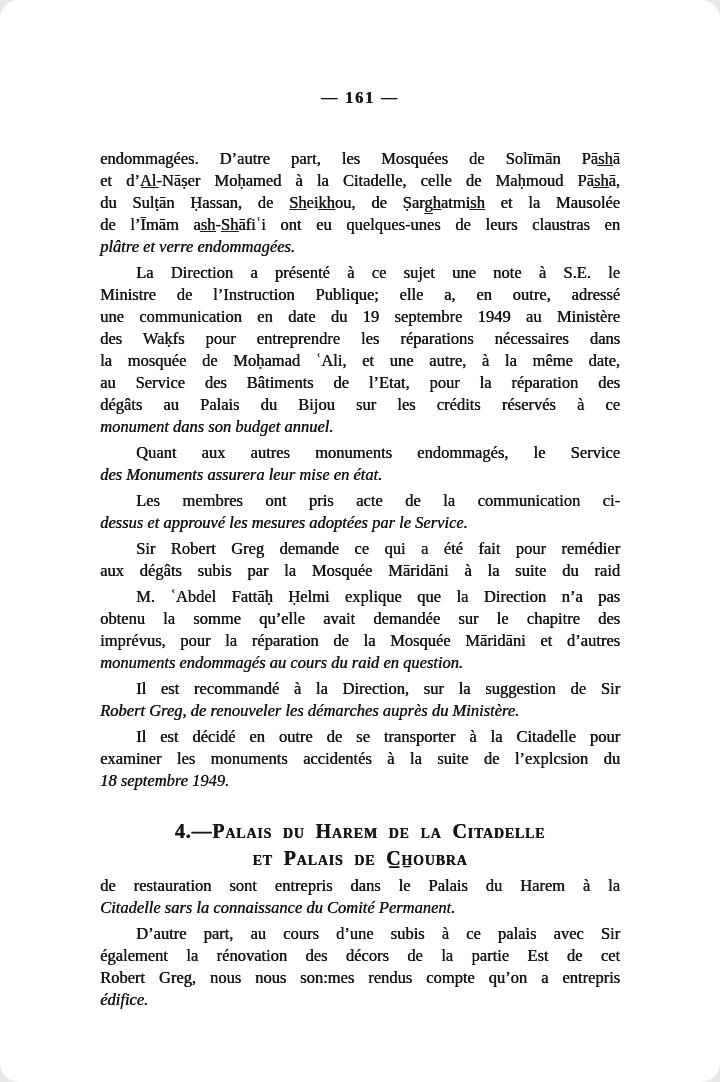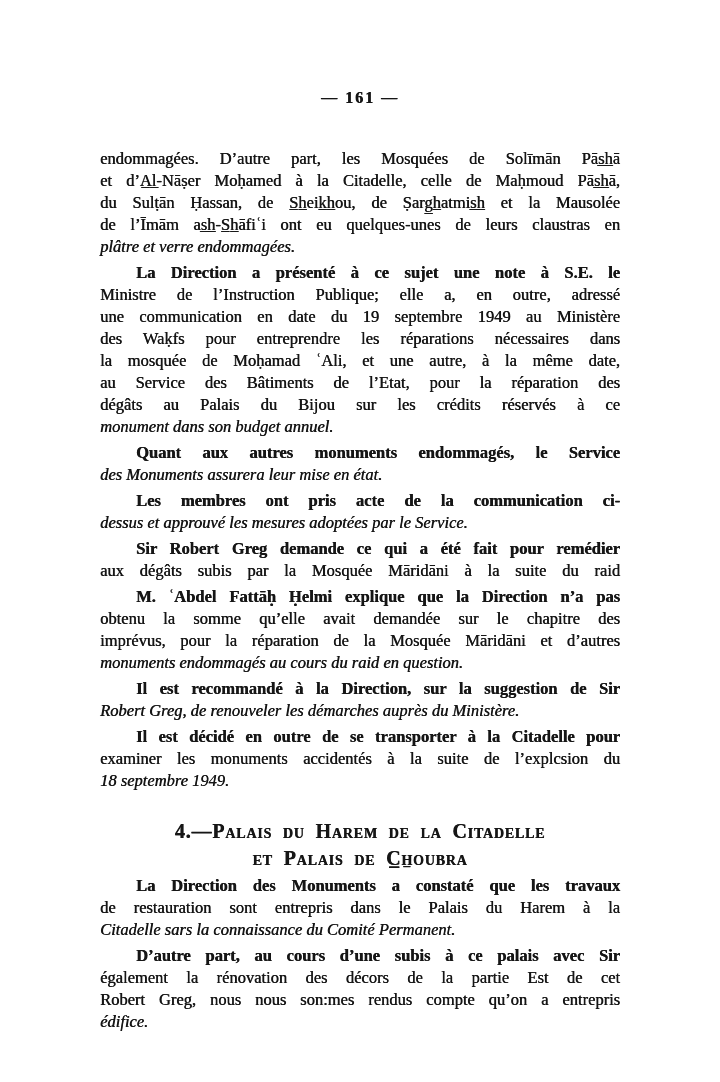--- a/index.html
+++ b/index.html
@@ -9,39 +9,40 @@
     width: 720px;
     height: 1082px;
     margin: 0 auto;
     background: #ffffff;
     box-sizing: border-box;
     padding: 88px 100px 0 100px;
     font-family: "Liberation Serif", "DejaVu Serif", serif;
     color: #161616;
     text-shadow: 0.4px 0 currentColor; 
     overflow: hidden;
+    border-radius: 19px;
   }
   .page-number {
     text-align: center;
     font-size: 16px;
     font-weight: bold;
     line-height: 20px;
     letter-spacing: 2px;
     margin-bottom: 19px;
   }
   .doc-body { font-size: 16.5px; margin-top: 40px; }
   .para { margin: 0 0 4px 0; }
   .line {
     line-height: 22px;
     text-align: justify;
     text-align-last: justify;
     white-space: normal;
   }
   .line.last { text-align-last: auto; font-style: italic; }
-  .para.indented .line.first { text-indent: 36px; font-weight: bold; }
+  .para.indented .line.first { text-indent: 36px; }
   .heading {
     margin: 26px 0 3px 0;
     text-align: center;
     font-variant: small-caps;
     font-weight: bold;
     font-size: 20px;
     letter-spacing: 0.8px;
     word-spacing: 5px;
   }
   .hline {
@@ -98,21 +99,20 @@
       <div class="para indented">
         <div class="line first">Il est décidé en outre de se transporter à la Citadelle pour</div>
         <div class="line">examiner les monuments accidentés à la suite de l’explcsion du</div>
         <div class="line last">18 septembre 1949.</div>
       </div>
       <div class="heading">
         <div class="hline">4.—Palais du Harem de la Citadelle</div>
         <div class="hline">et Palais de C̲h̲oubra</div>
       </div>
       <div class="para indented">
-        <div class="line first">La Direction des Monuments a constaté que les travaux</div>
         <div class="line">de restauration sont entrepris dans le Palais du Harem à la</div>
         <div class="line last">Citadelle sars la connaissance du Comité Permanent.</div>
       </div>
       <div class="para indented">
         <div class="line first">D’autre part, au cours d’une subis à ce palais avec Sir</div>
         <div class="line">également la rénovation des décors de la partie Est de cet</div>
         <div class="line">Robert Greg, nous nous son:mes rendus compte qu’on a entrepris</div>
         <div class="line last">édifice.</div>
       </div>
     </div>

